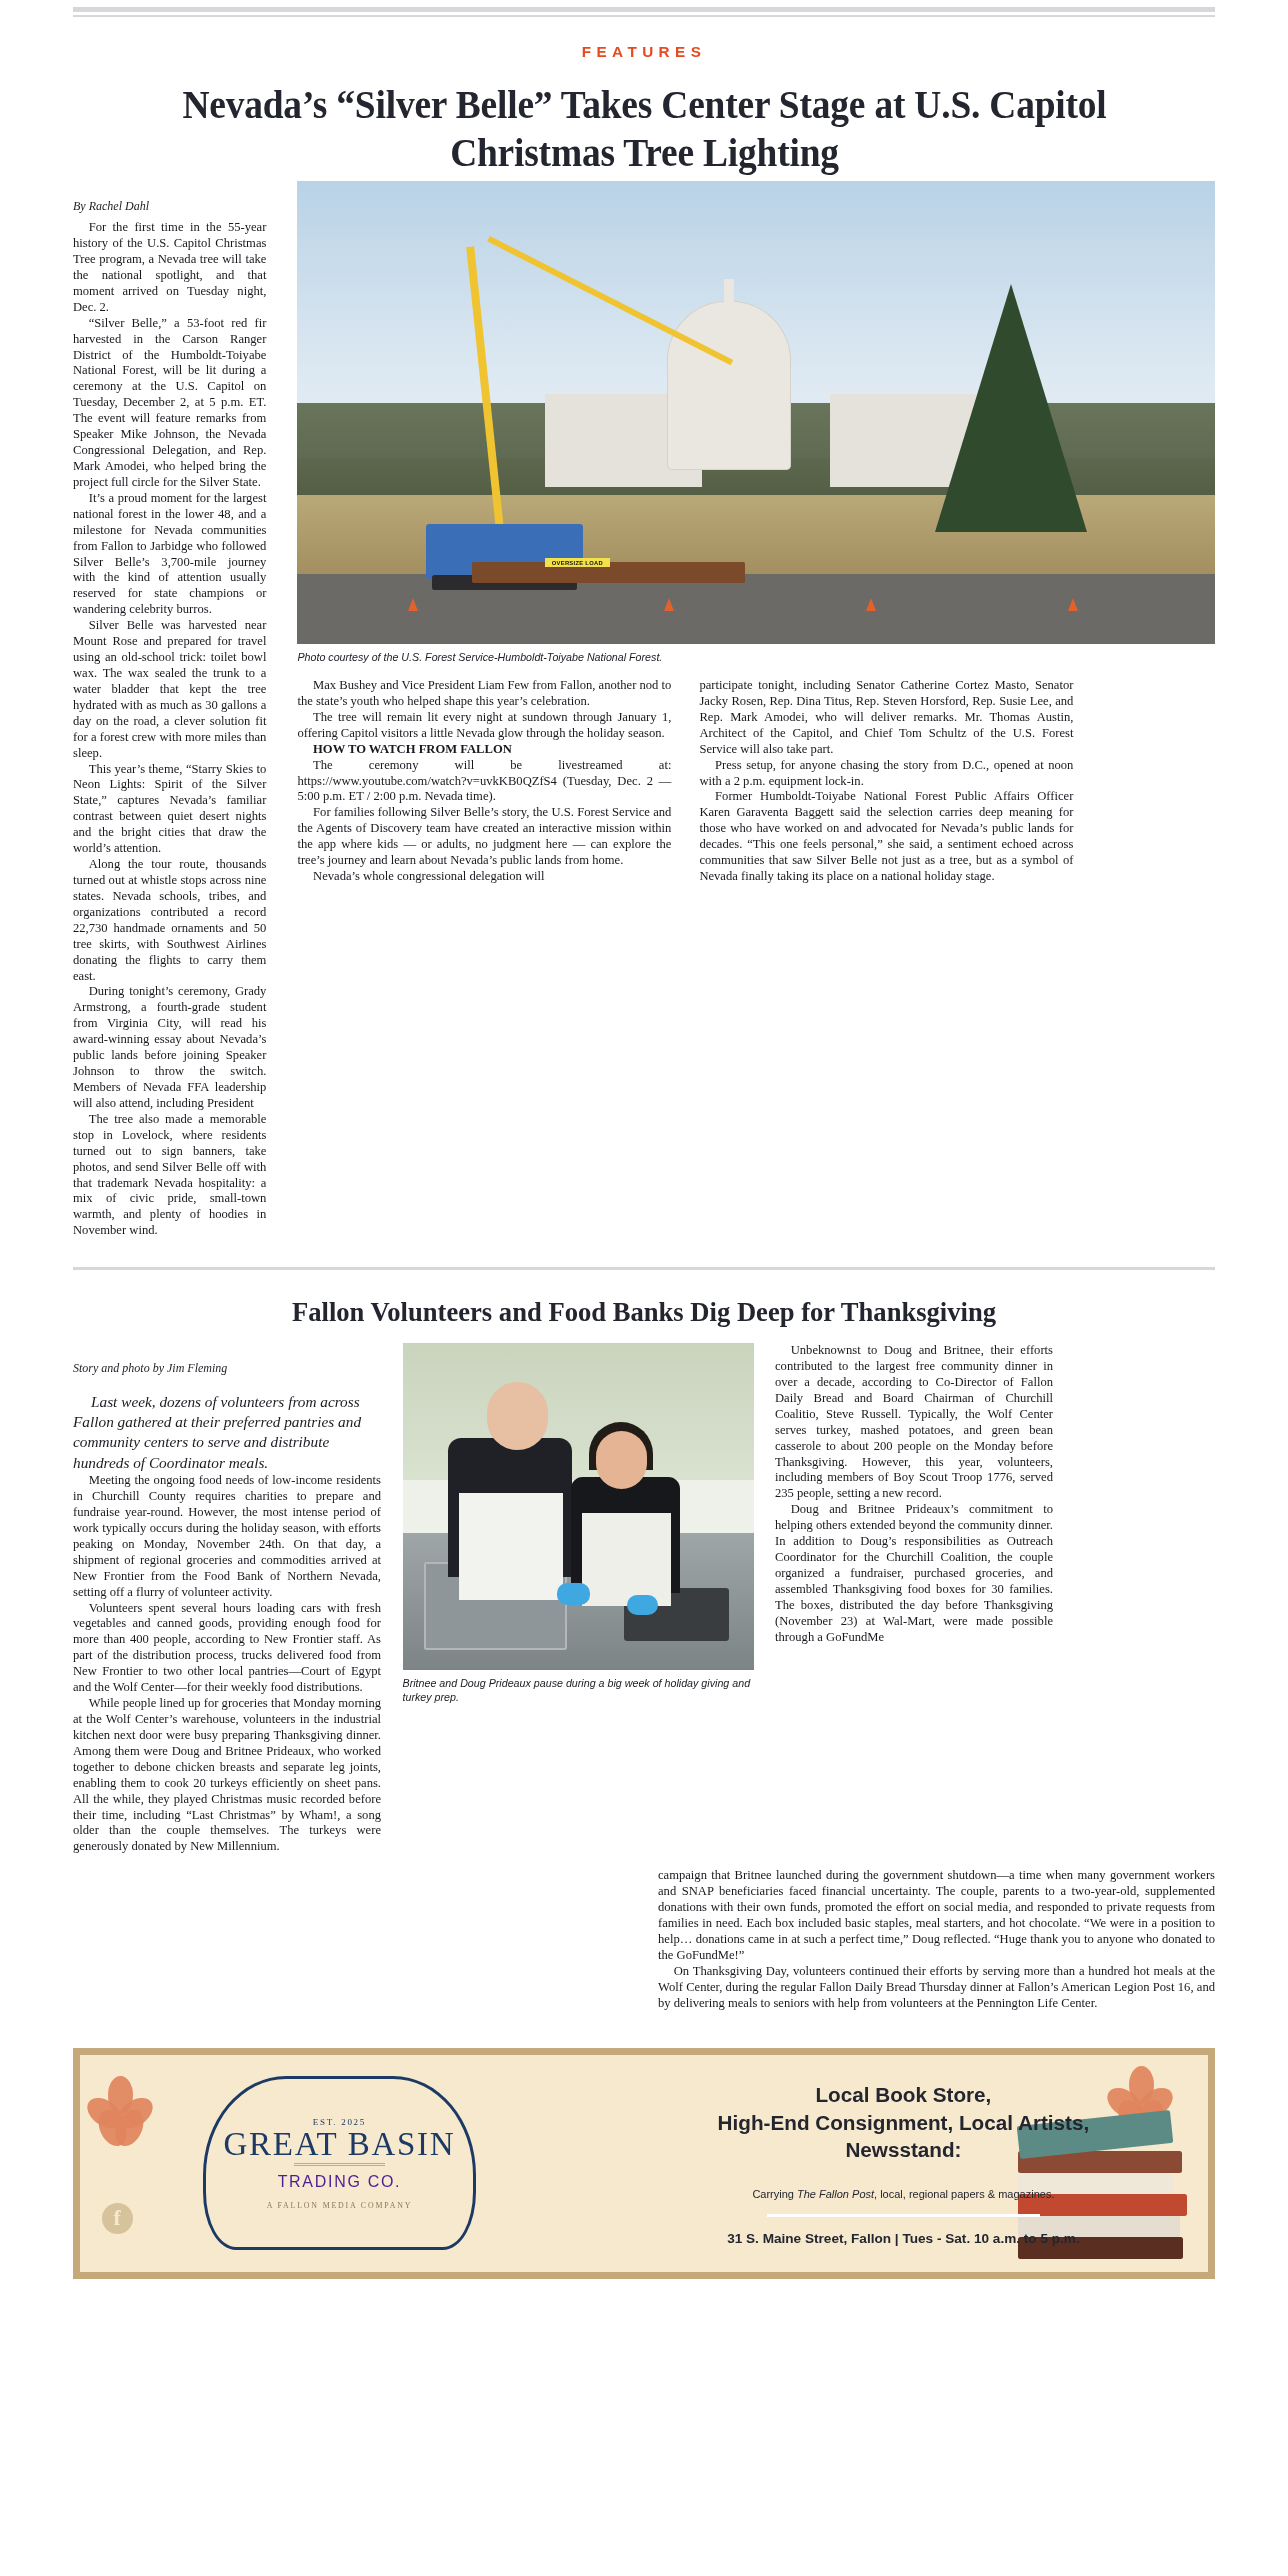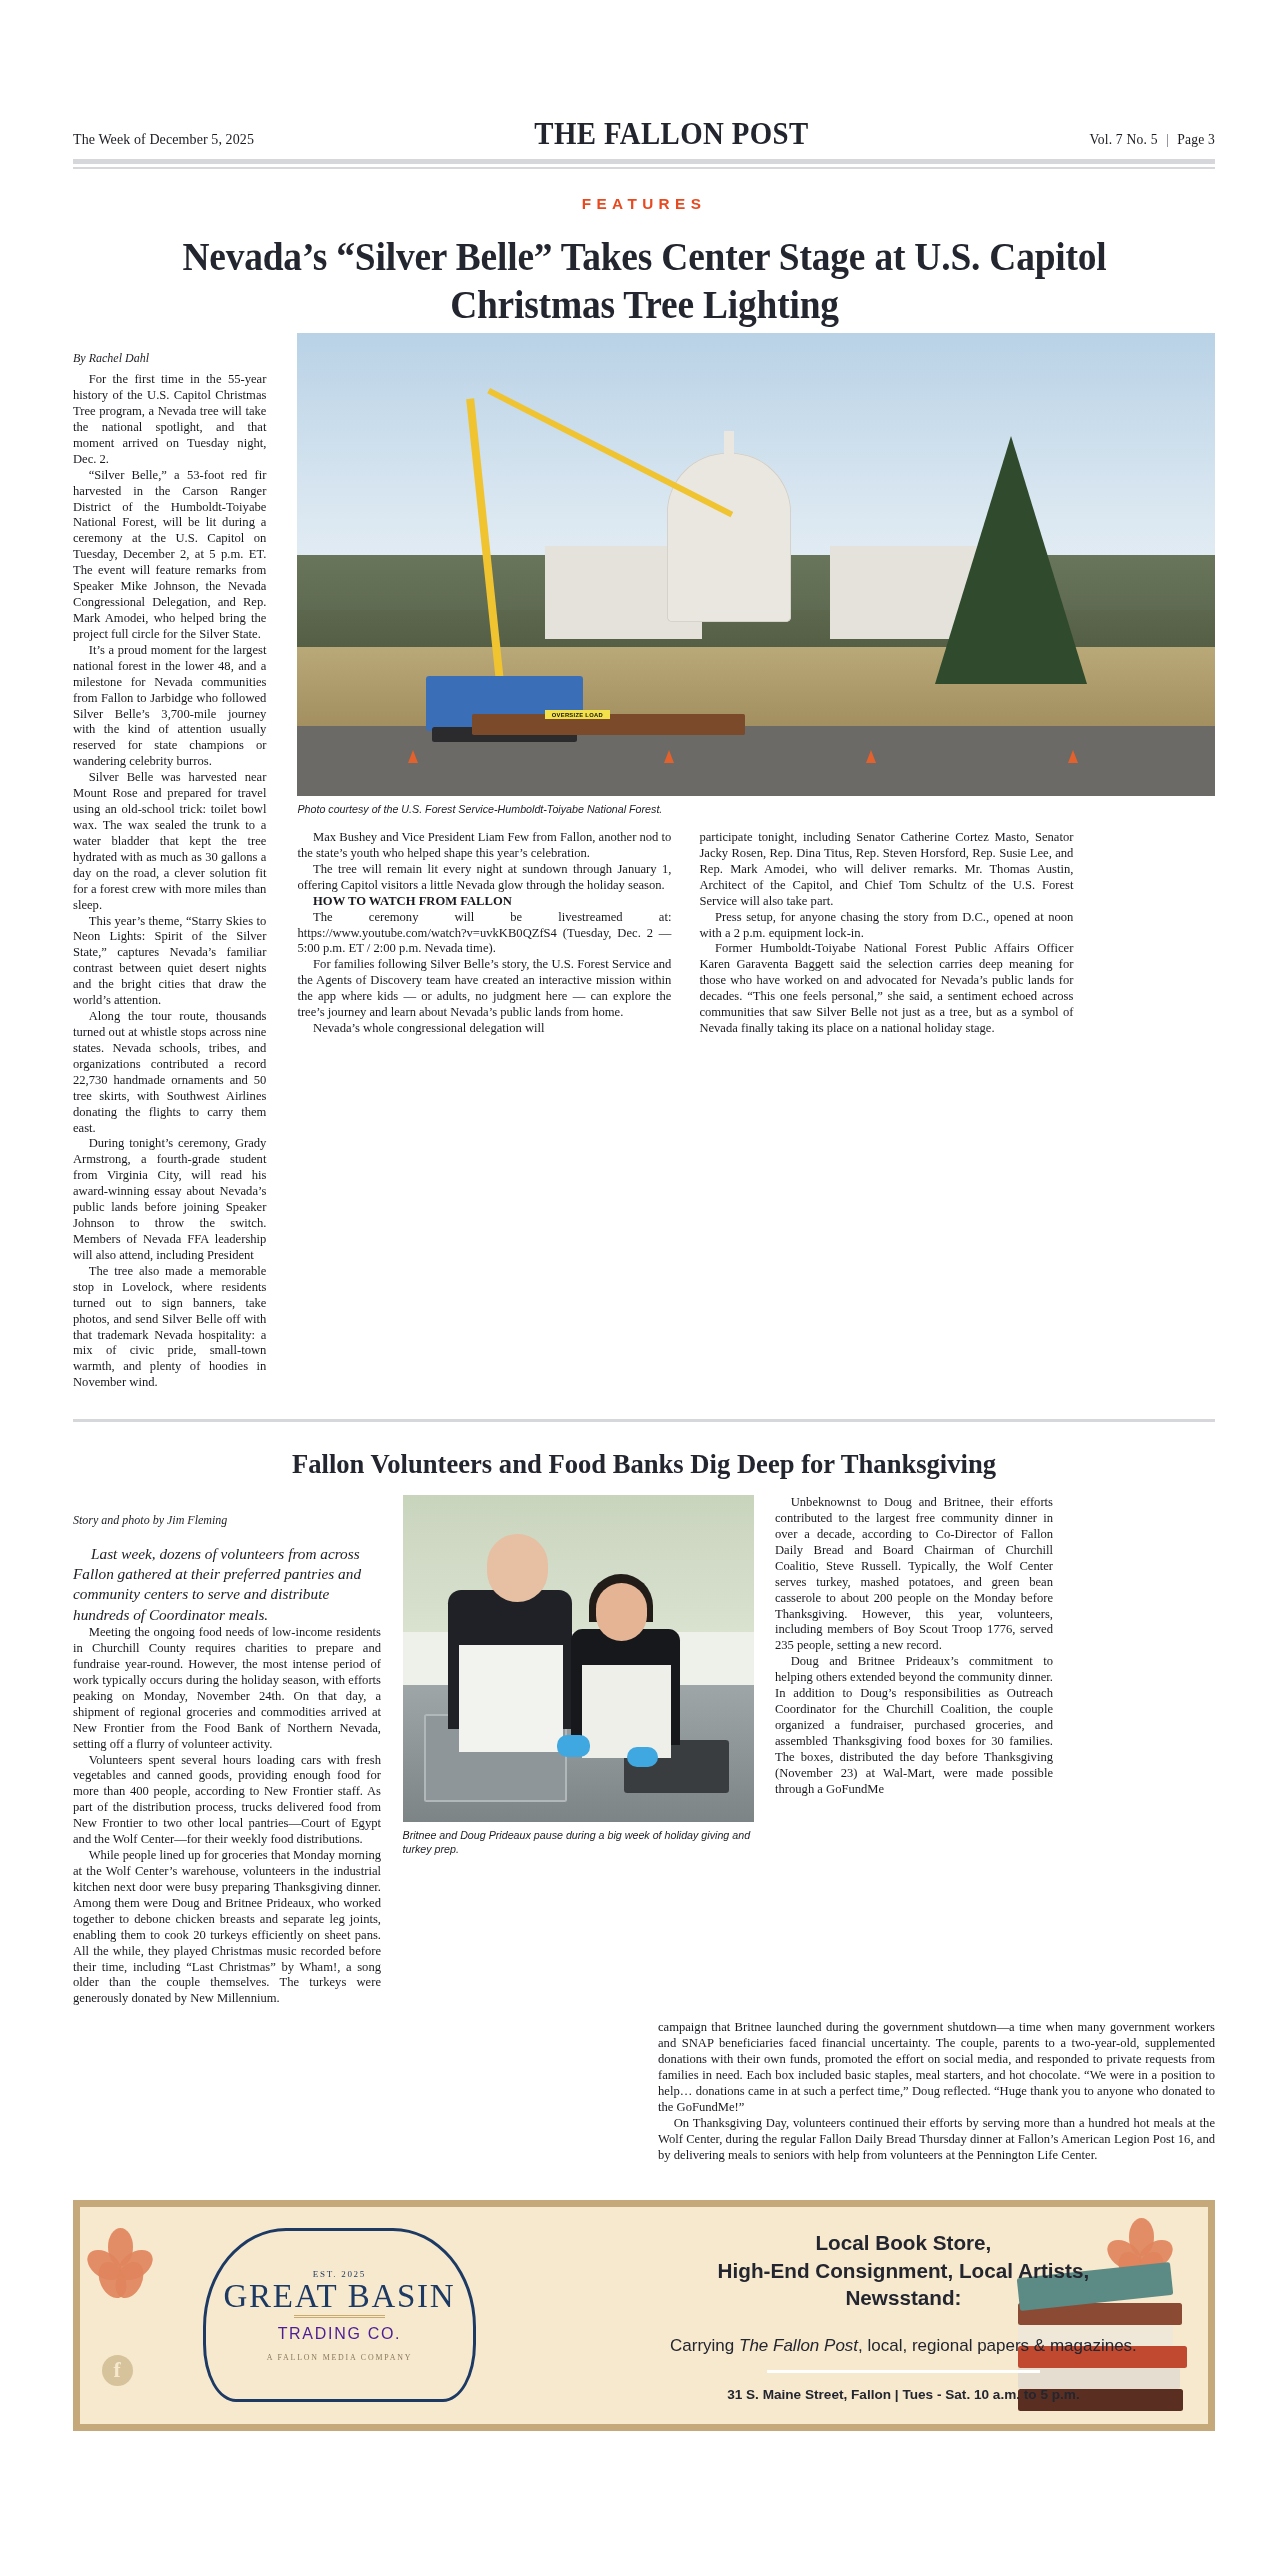--- a/index.html
+++ b/index.html
@@ -228,21 +228,21 @@
   .gb-sub {
     font-family:"Liberation Serif", serif; font-size:7.9px; letter-spacing:1.8px;
     color:#8a7a5c; margin-top:8.3px;
   }
   .gb-rule{width:91px;height:2.5px;border-top:0.8px solid #c9ab72;border-bottom:0.8px solid #c9ab72;height:3.3px;}
   .ad-h {
     font-family:"Liberation Sans", sans-serif; font-weight:700;
     font-size:20.7px; line-height:1.34; color:#23252f;
   }
   .ad-sub {
-    font-family:"Liberation Sans", sans-serif; font-size:17px;
+    font-family:"Liberation Sans", sans-serif; font-size:11px;
     margin-top:24px; color:#23252f;text-align:center;
   }
   .ad-sub i { font-style:italic; }
   .ad-hr { width:273px; height:2.5px; background:#ffffff; margin:14px 0; }
   .ad-addr {
     font-family:"Liberation Sans", sans-serif; font-weight:700;
     font-size:13.6px; color:#23252f;
   }
   .fb-icon {
     position:absolute; left:21.5px; bottom:38px; width:31px; height:31px;
@@ -261,27 +261,20 @@
   .fl-d{ left:8.3px;top:33px; transform:rotate(-25deg);}
   .fl-e{ left:25px;top:33px; transform:rotate(25deg);}
   .books { position:absolute; right:0; bottom:0; width:190px; height:174px;}
   .book { position:absolute; left:0; height:21.5px; border-radius:2.5px; }
 </style>
 </head>
 <body>
 
 <div class="page">
 
-  <div class="masthead">
-    <div class="mh-date">The Week of December 5, 2025</div>
-    <div class="mh-title">THE FALLON POST</div>
-    <div class="mh-right">
-      <span>Vol. 7  No. 5</span><span class="sep">|</span><span>Page 3</span>
-    </div>
-  </div>
   <div class="mh-rule-thick"></div>
   <div class="mh-rule-thin"></div>
 
   <div class="kicker">FEATURES</div>
 
   <h1 class="head-1">Nevada’s “Silver Belle” Takes Center Stage at U.S. Capitol Christmas Tree Lighting</h1>
 
   <div class="a1">
     <div class="a1-top">
       <div class="a1-col1">

